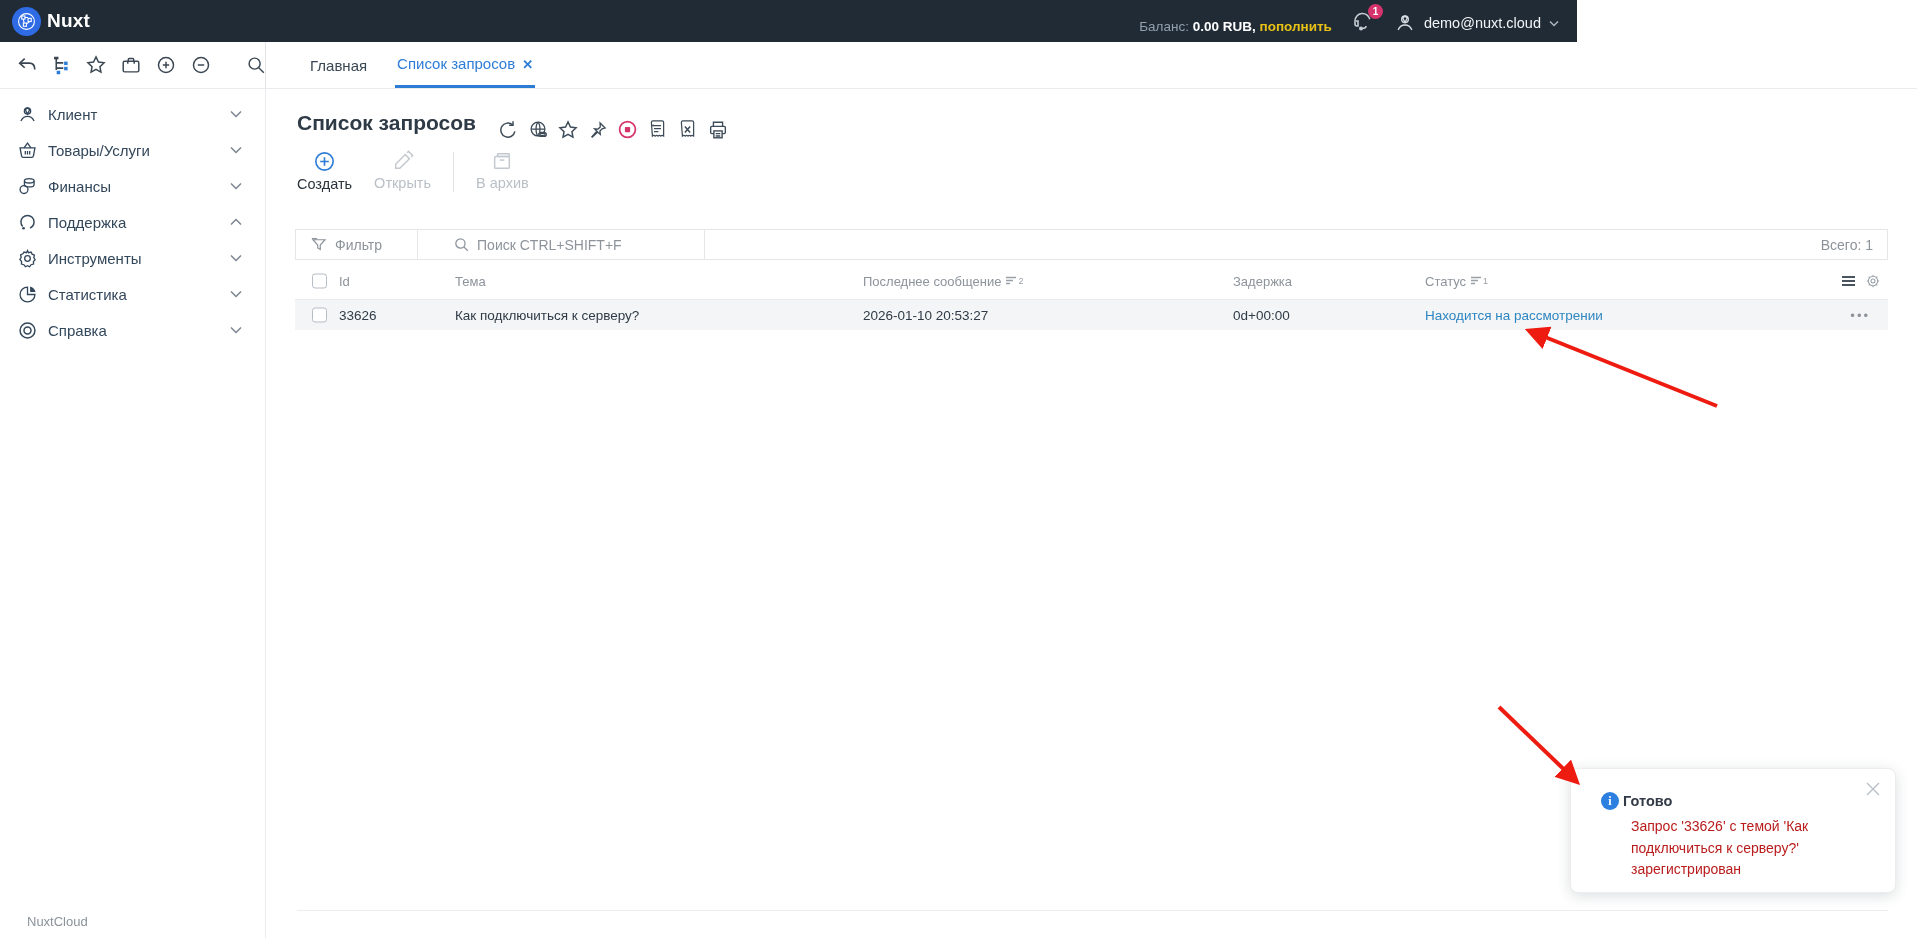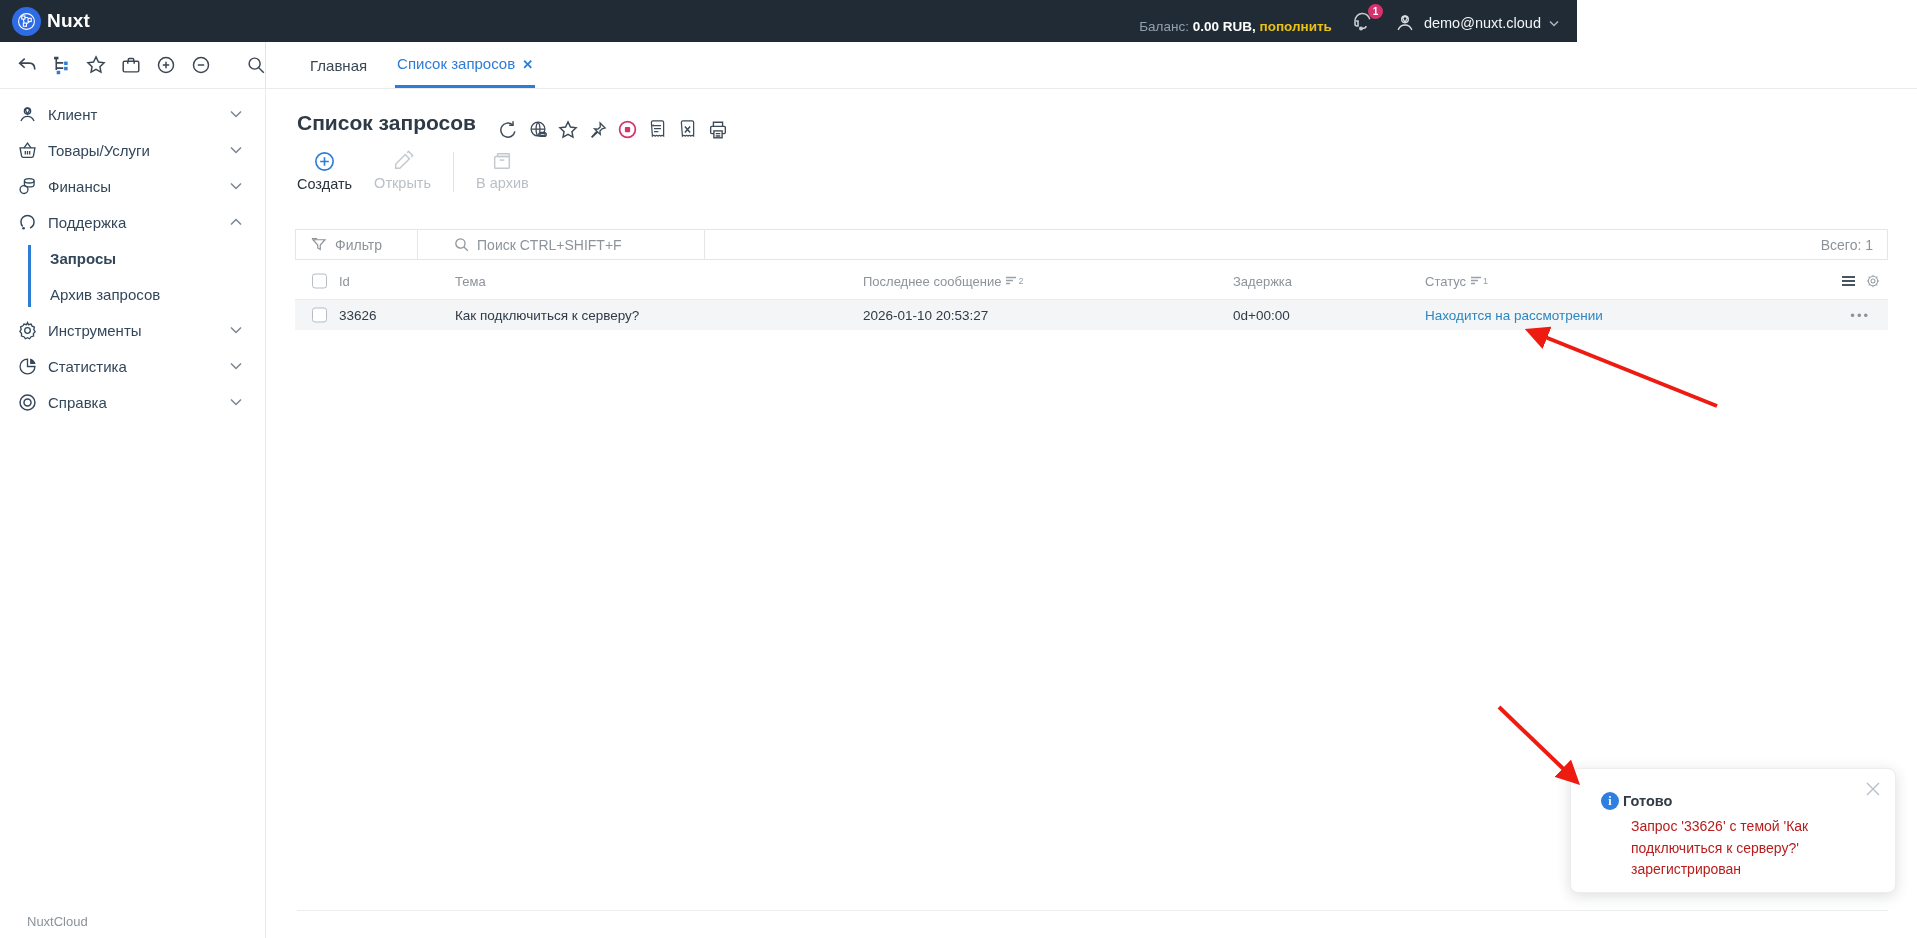--- a/index.html
+++ b/index.html
@@ -244,28 +244,20 @@
             <circle cx="7.5" cy="18.5" r="1.5" fill="#33475b" stroke="none"></circle>
           </svg>
       </span>
       <span class="lbl">Поддержка</span>
       <span class="chev ic">
           <svg width="12" height="8" viewBox="0 0 12 8" fill="none" stroke="#7c8690" stroke-width="1.5">
             <path d="M1 6.5l5-5 5 5"></path>
           </svg>
         </span>
     </div>
-    <div class="submenu">
-      <div class="sub-item current">
-        <span class="lbl">Запросы</span>
-      </div>
-      <div class="sub-item">
-        <span class="lbl">Архив запросов</span>
-      </div>
-    </div>
     <div class="side-item">
       <span class="ic">
         <svg width="21" height="21" viewBox="0 0 24 24" fill="none" stroke="#33475b" stroke-width="1.5">
             <circle cx="12" cy="12" r="3.2"></circle>
             <path d="M12 2.8l1.2 2.6 2.8-.7 1.3 2.3 2.6 1.2-.7 2.8 1.5 2.4-1.9 2.1.1 2.9-2.8.7-1.7 2.3-2.4-1.1-2.4 1.1-1.7-2.3-2.8-.7.1-2.9L3.3 13l1.5-2.4-.7-2.8 2.6-1.2L8 4.7l2.8.7z"></path>
           </svg>
       </span>
       <span class="lbl">Инструменты</span>
       <span class="chev ic">
           <svg width="12" height="8" viewBox="0 0 12 8" fill="none" stroke="#7c8690" stroke-width="1.5">

